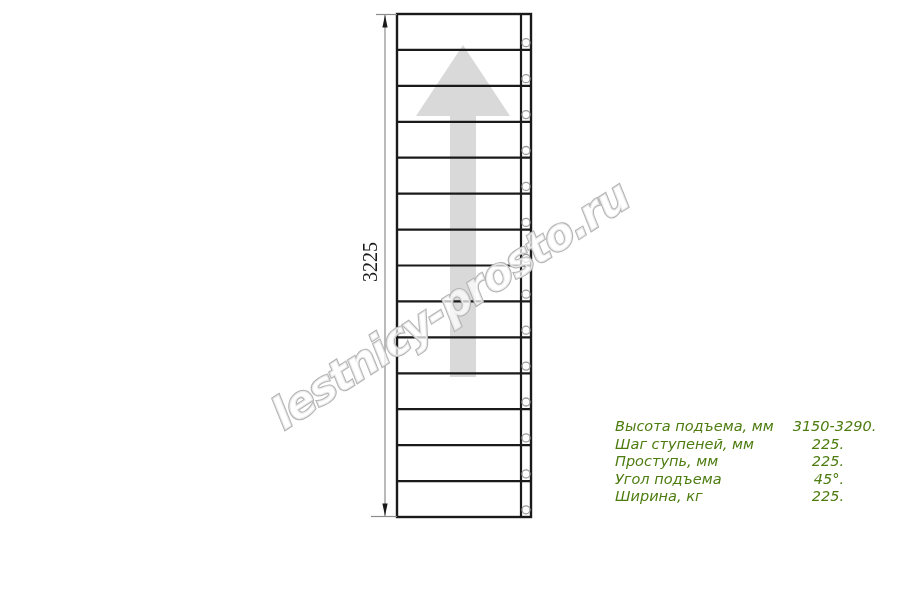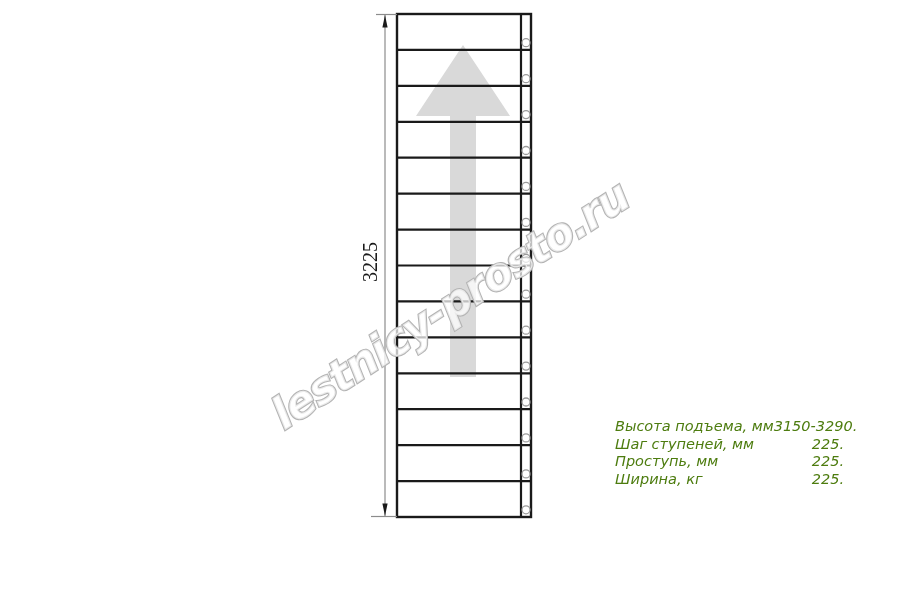--- a/index.html
+++ b/index.html
@@ -36,21 +36,21 @@
     left:615px;top:418px;
     width:229px;
     font-family:"DejaVu Sans",sans-serif;
     font-style:italic;
     font-size:14.5px;
     line-height:17.5px;
     color:#4d7c0f;
   }
   .spec-row{display:flex;justify-content:space-between;white-space:nowrap;}
   .spec-label{text-align:left;}
-  .spec-value{text-align:right;margin-left:0;}
+  .spec-value{text-align:right;margin-left:19px;}
   
   .dim-text{
     font-family:"Liberation Serif",serif;
     font-size:20px;
     fill:#1a1a1a;
   }
 </style>
 </head>
 <body>
 
@@ -116,18 +116,22 @@
     </div>
     <div class="spec-row">
       <span class="spec-label">Шаг ступеней, мм</span>
       <span class="spec-value">225.</span>
     </div>
     <div class="spec-row">
       <span class="spec-label">Проступь, мм</span>
       <span class="spec-value">225.</span>
     </div>
     <div class="spec-row">
+      <span class="spec-label">Угол подъема</span>
+      <span class="spec-value">45°.</span>
+    </div>
+    <div class="spec-row">
       <span class="spec-label">Ширина, кг</span>
       <span class="spec-value">225.</span>
     </div>
   </div>
 
 </div>
 
 </body></html>

